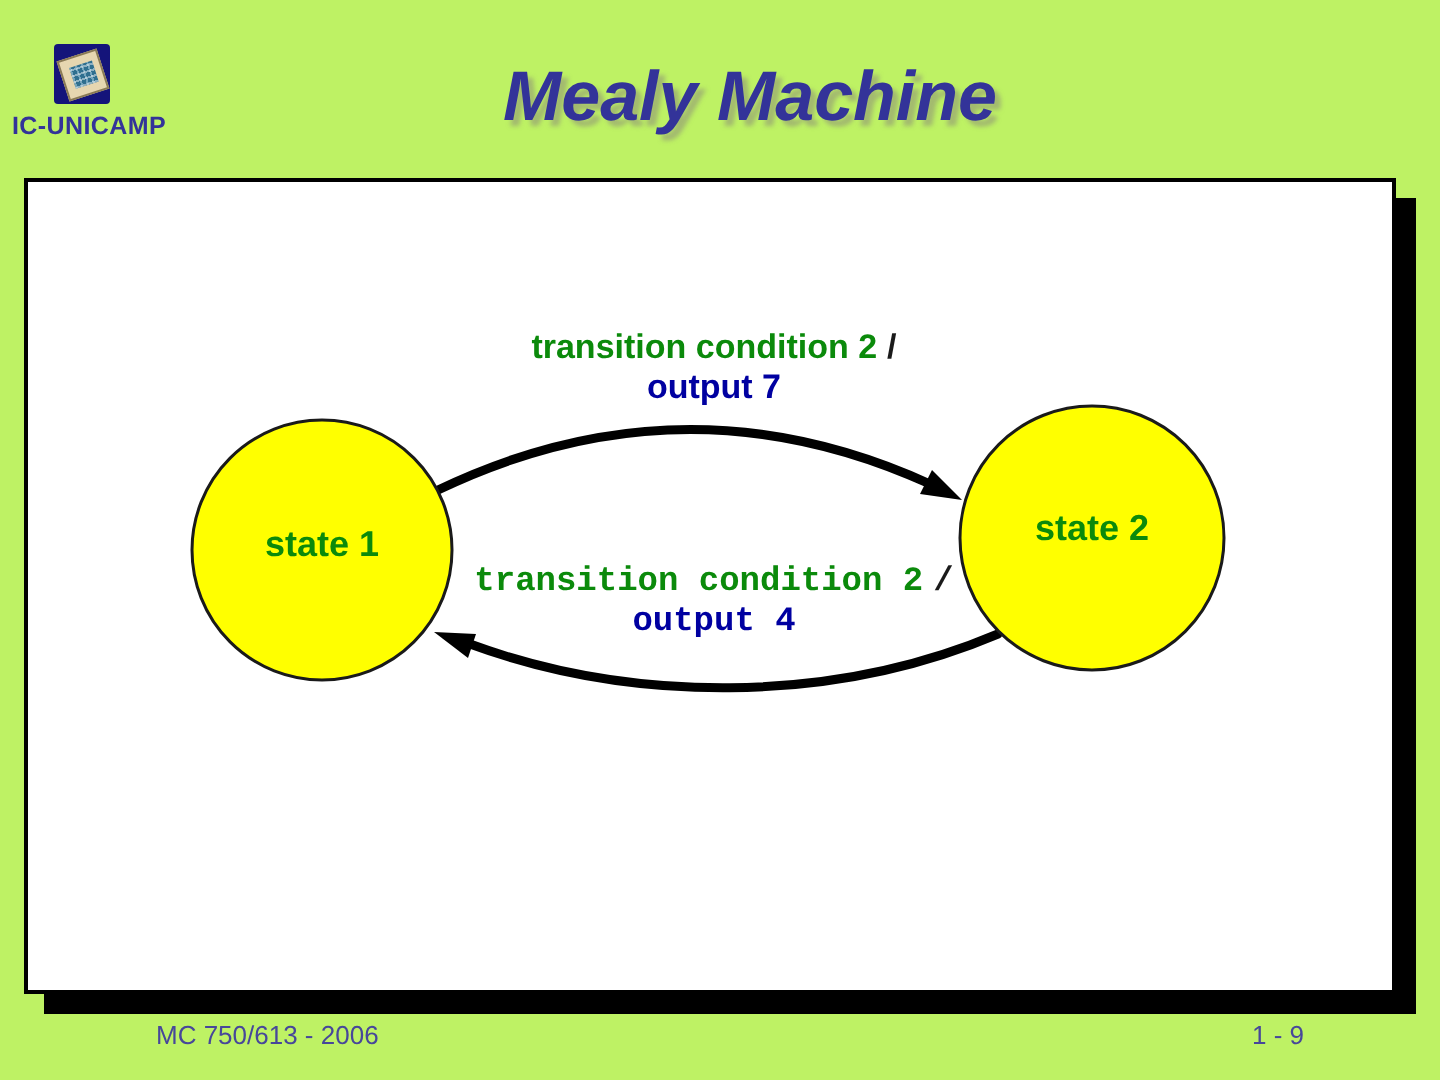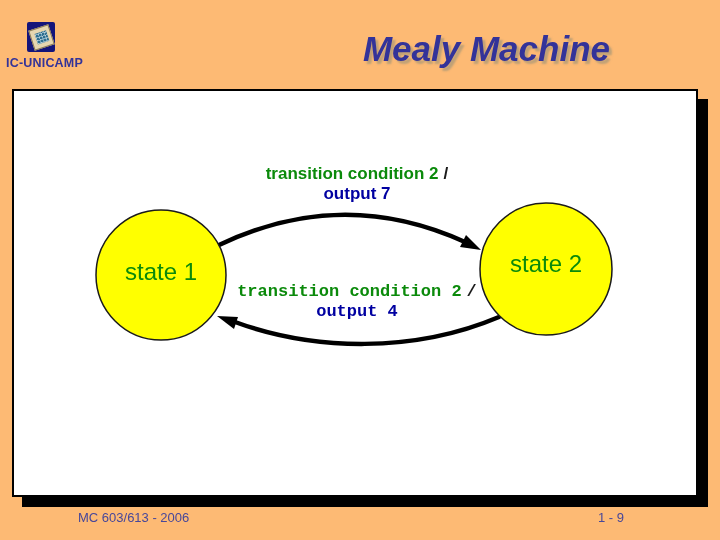--- a/index.html
+++ b/index.html
@@ -8,21 +8,21 @@
     width: 720px;
     height: 540px;
     background: #FAFFCC;
     font-family: "Liberation Sans", sans-serif;
     overflow: hidden;
   }
   .slide {
     position: relative;
     width: 720px;
     height: 540px;
-    background: #fdba74;
+    background: #bef264;
   }
   
   .logo-block {
     position: absolute;
     left: 6px;
     top: 22px;
     width: 90px;
   }
   .logo-icon {
     width: 28px;
@@ -60,21 +60,21 @@
     font-weight: bold;
     color: #333399;
     letter-spacing: 0.2px;
     white-space: nowrap;
   }
   .slide-title {
     position: absolute;
     left: 140px;
     top: 29px;
     width: 470px;
-    text-align: right;
+    text-align: center;
     font-size: 35px;
     font-weight: bold;
     font-style: italic;
     color: #333399;
     text-shadow: 3px 3px 2px rgba(140, 140, 120, 0.55);
     white-space: nowrap;
   }
   
   .content-box {
     position: absolute;
@@ -91,22 +91,22 @@
     left: 0;
     top: 0;
     width: 682px;
     height: 404px;
   }
   .state-label {
     position: absolute;
     display: flex;
     align-items: center;
     justify-content: center;
-    font-size: 24px;
-    font-weight: normal;
+    font-size: 18px;
+    font-weight: bold;
     color: #0B8A0B;
     pointer-events: none;
   }
   .state-label.s1 { left: 82px;  top: 119px; width: 130px; height: 130px; padding-bottom: 6px; box-sizing: border-box; }
   .state-label.s2 { left: 466px; top: 112px; width: 132px; height: 132px; padding-bottom: 10px; box-sizing: border-box; }
   .transition-label {
     position: absolute;
     left: 143px;
     width: 400px;
     text-align: center;
@@ -126,21 +126,21 @@
     top: 510px;
     font-size: 13px;
     color: #47479A;
     white-space: nowrap;
   }
   .footer-right {
     position: absolute;
     left: 598px;
     top: 510px;
     width: 54px;
-    text-align: left;
+    text-align: right;
     font-size: 13px;
     color: #47479A;
     white-space: nowrap;
   }
 </style>
 </head>
 <body>
 
 <div class="slide">
 
@@ -176,16 +176,16 @@
       <span class="outp">output 7</span>
     </div>
 
     <div class="transition-label t2">
       <span class="cond">transition condition 2</span><span class="sep">/</span><br>
       <span class="outp">output 4</span>
     </div>
 
   </div>
 
-  <div class="footer-left">MC 603/613 -  2006</div>
+  <div class="footer-left">MC 750/613 -  2006</div>
   <div class="footer-right">1 - 9</div>
 
 </div>
 
 </body></html>

